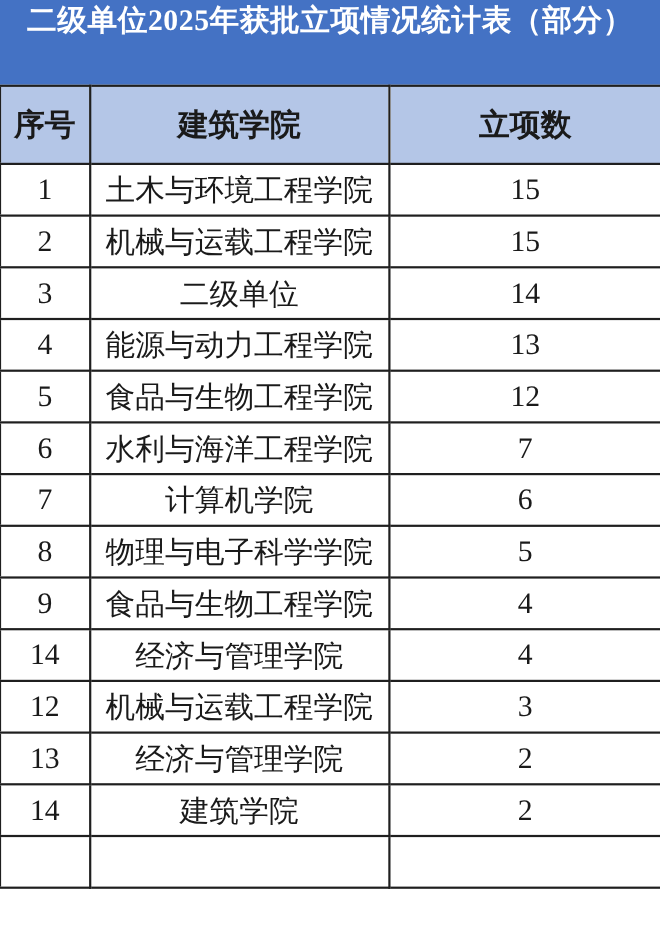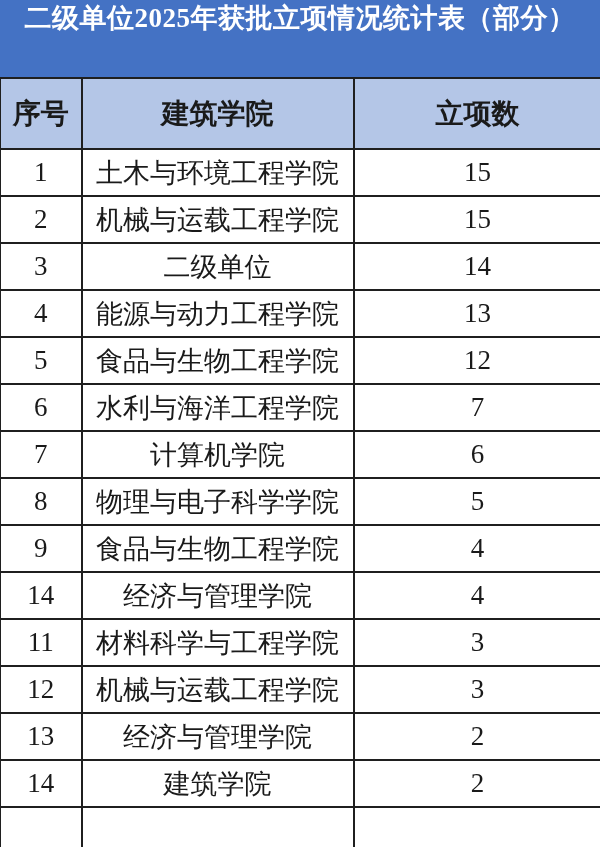--- a/index.html
+++ b/index.html
@@ -134,25 +134,20 @@
         <td>9</td>
         <td>食品与生物工程学院</td>
         <td>4</td>
       </tr>
       <tr>
         <td>14</td>
         <td>经济与管理学院</td>
         <td>4</td>
       </tr>
       <tr>
-        <td>11</td>
-        <td>材料科学与工程学院</td>
-        <td>3</td>
-      </tr>
-      <tr>
         <td>12</td>
         <td>机械与运载工程学院</td>
         <td>3</td>
       </tr>
       <tr>
         <td>13</td>
         <td>经济与管理学院</td>
         <td>2</td>
       </tr>
       <tr>

